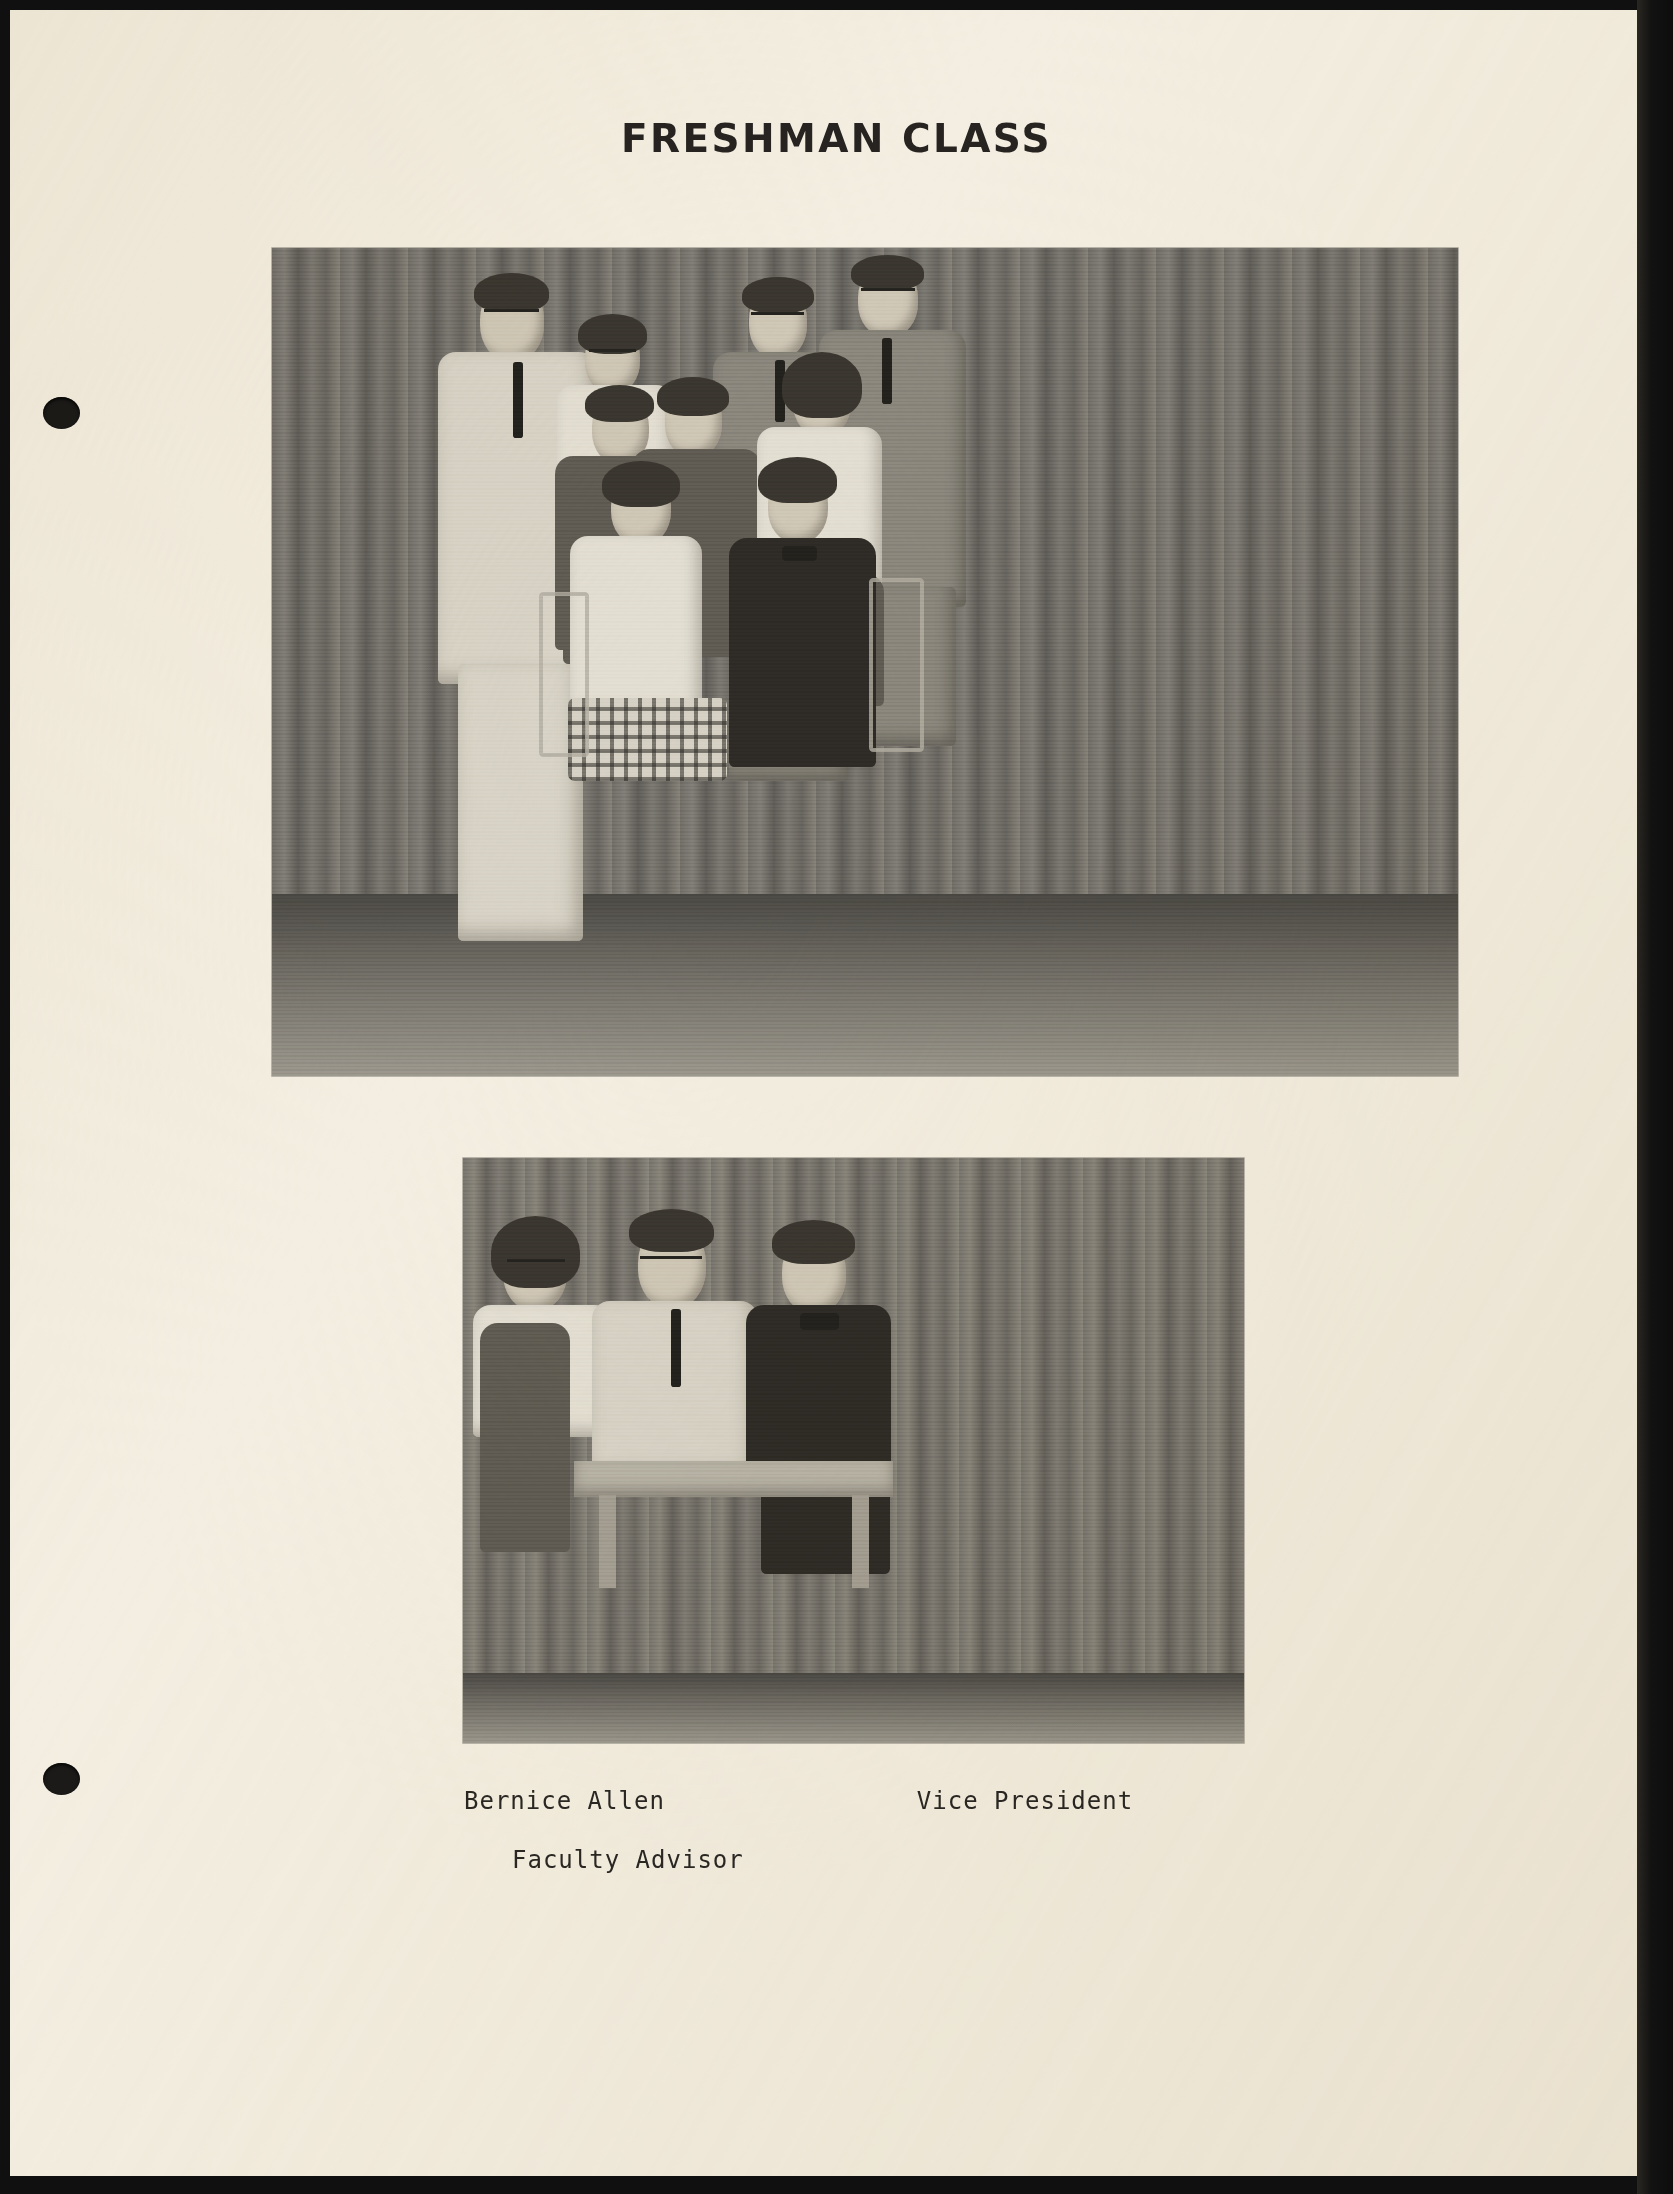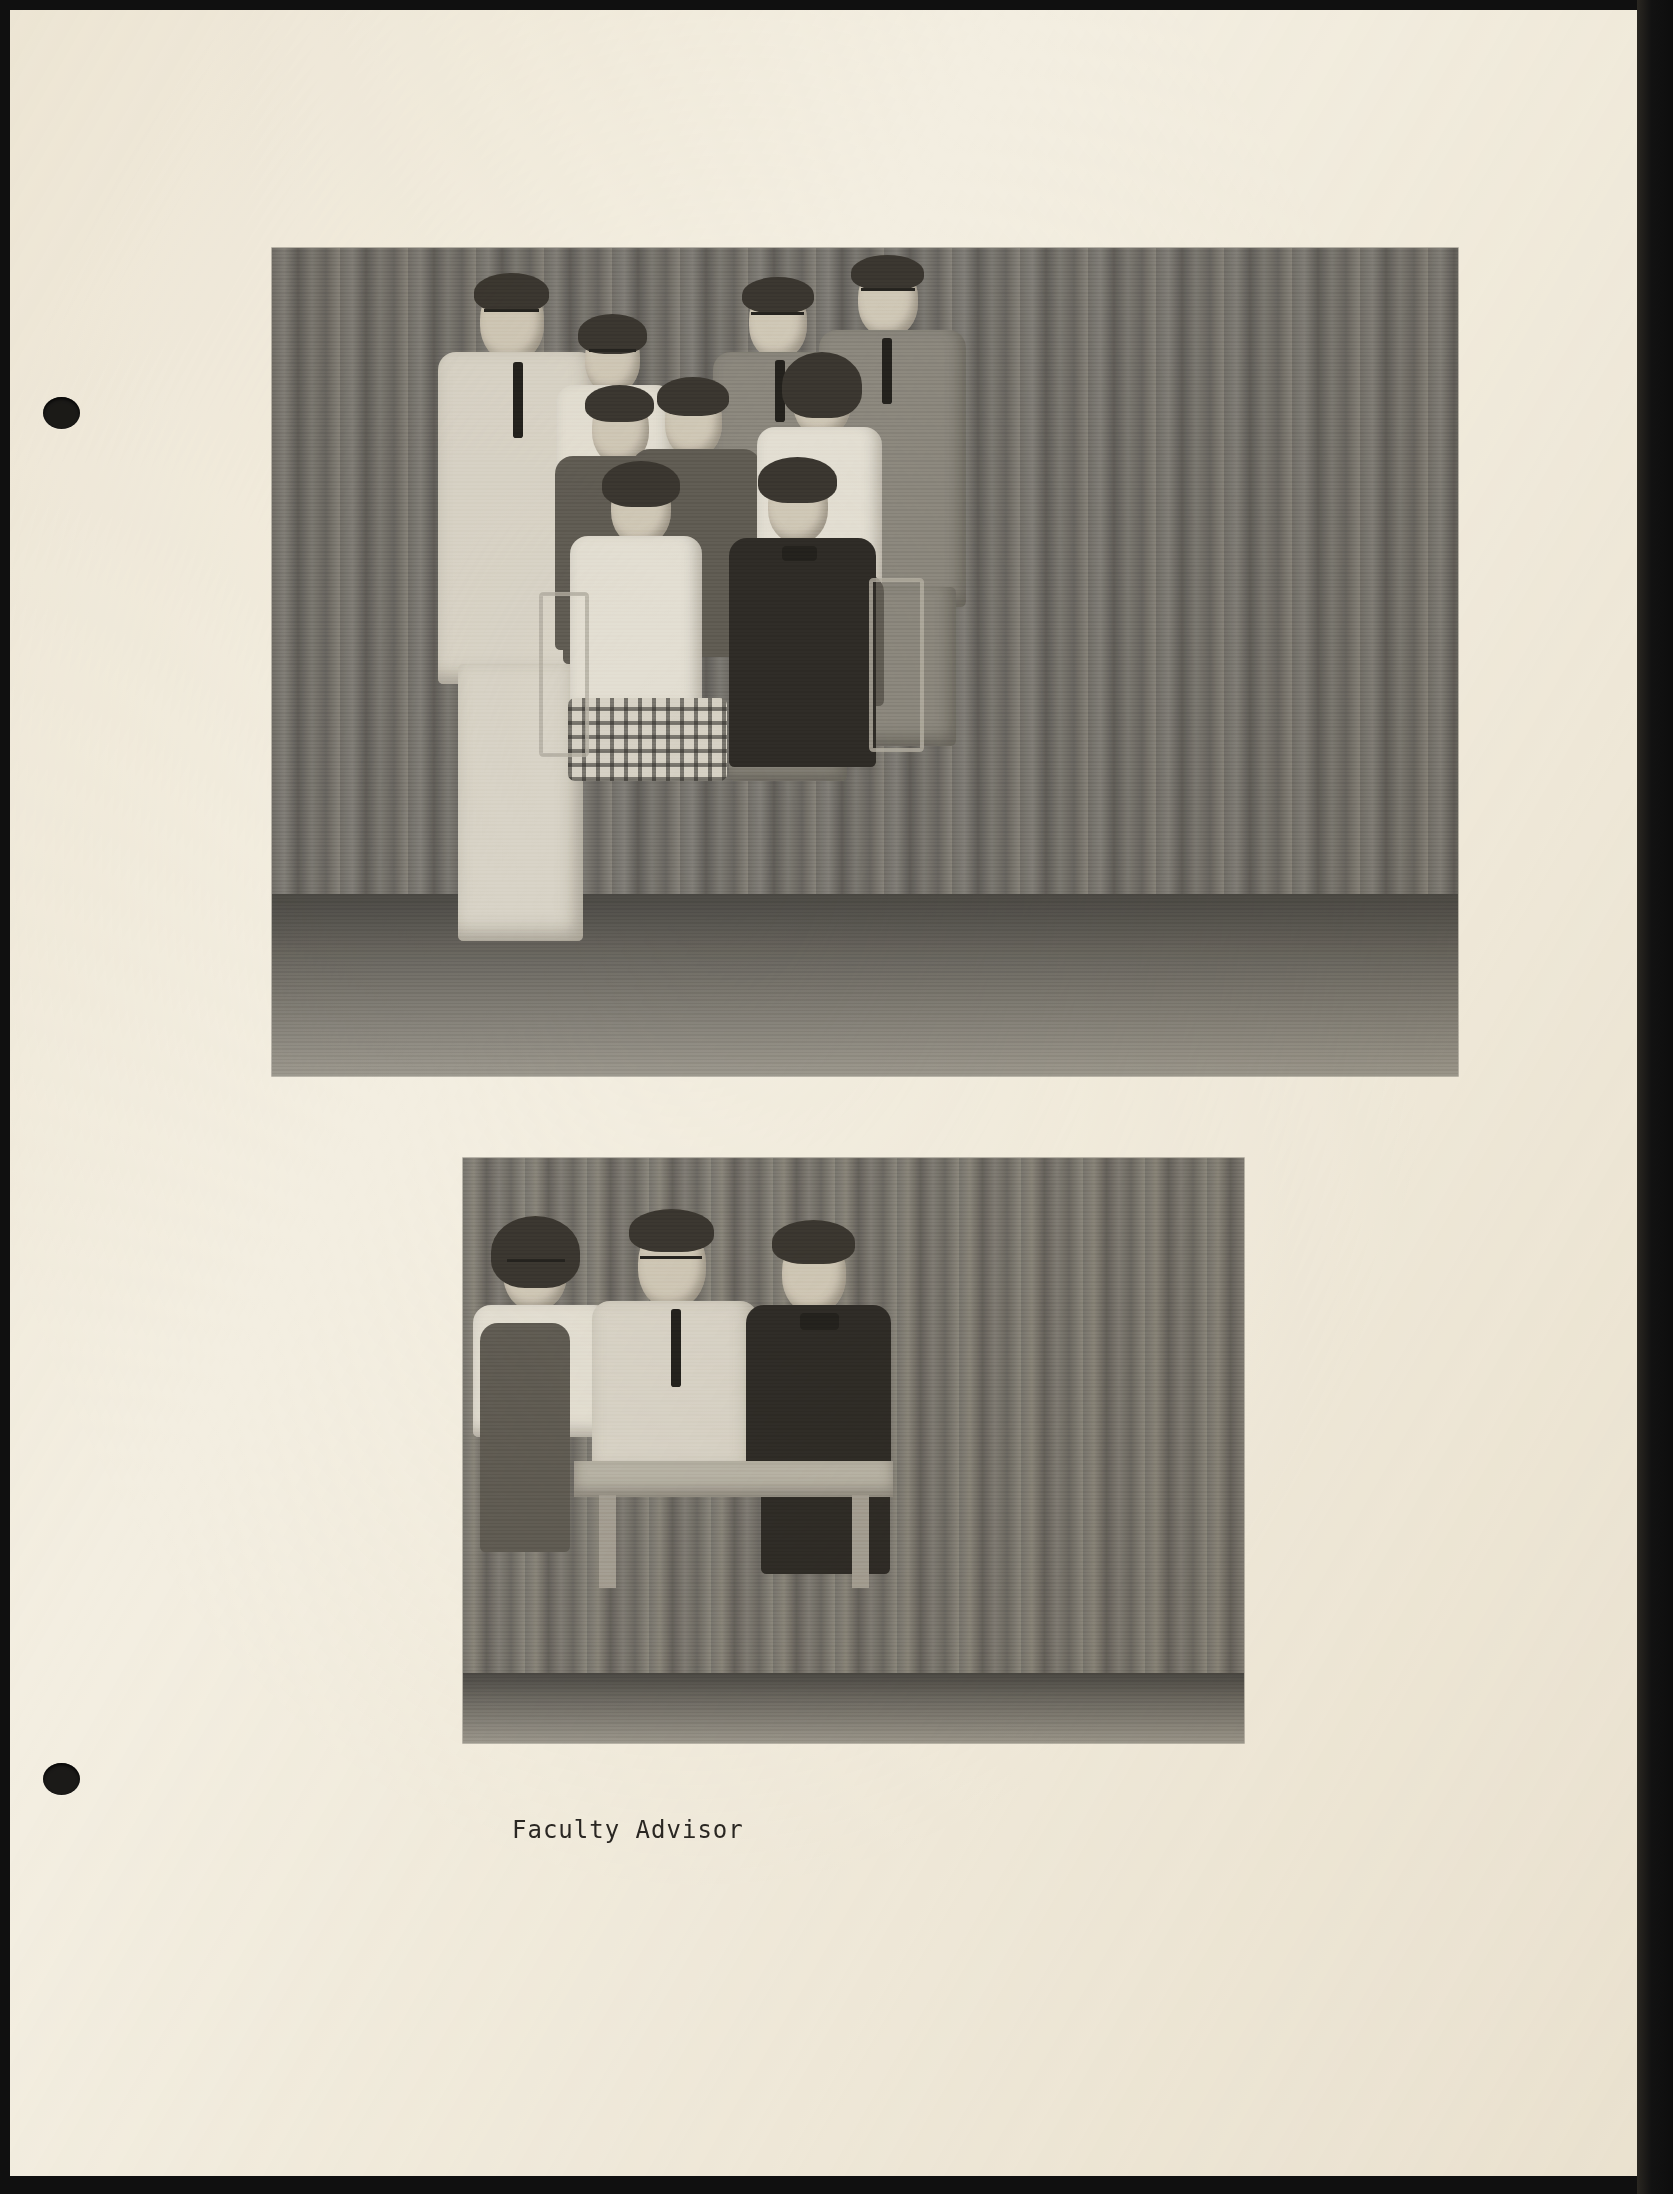--- a/index.html
+++ b/index.html
@@ -223,20 +223,21 @@
   }
 </style>
 </head>
 <body>
 
 <div class="page">
 
   <div class="hole one"></div>
   <div class="hole two"></div>
 
+  <div class="title">FRESHMAN CLASS</div>
 
   <div class="photo photo-top">
     <div class="curtain"></div>
     <div class="floor"></div>
 
     <div class="fig">
       <div class="head" style="left:208px; top:33px; width:64px; height:80px;"></div>
       <div class="hair" style="left:202px; top:25px; width:75px; height:39px;"></div>
       <div class="glasses" style="left:212px; top:61px; width:55px;"></div>
       <div class="body lightsuit" style="left:166px; top:104px; width:159px; height:332px;"></div>
@@ -338,20 +339,24 @@
     </div>
 
     <div class="table-top" style="left:111px; top:303px; width:319px; height:36px;"></div>
     <div class="table-leg" style="left:136px; top:337px; width:16.6px; height:93px;"></div>
     <div class="table-leg" style="left:389px; top:337px; width:16.6px; height:93px;"></div>
 
     <div class="grain"></div>
   </div>
 
   <div class="officers">
+    <div class="off-row">
+      <span class="off-name">Bernice Allen</span>
+      <span class="off-role">Vice President</span>
+    </div>
     <div class="off-row advisor">
       <span class="off-name">Faculty Advisor</span>
     </div>
   </div>
 
   <div class="page-edge-dark"></div>
 </div>
 
 <div class="scan-top"></div>
 <div class="scan-bottom"></div>

